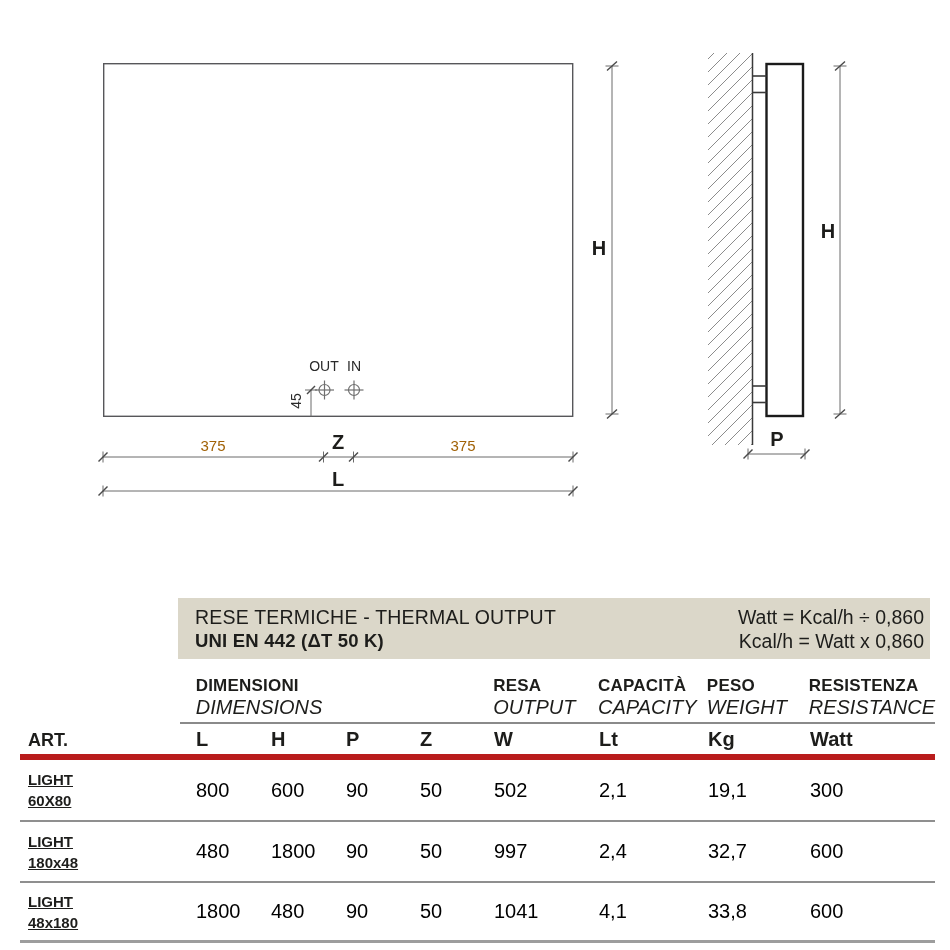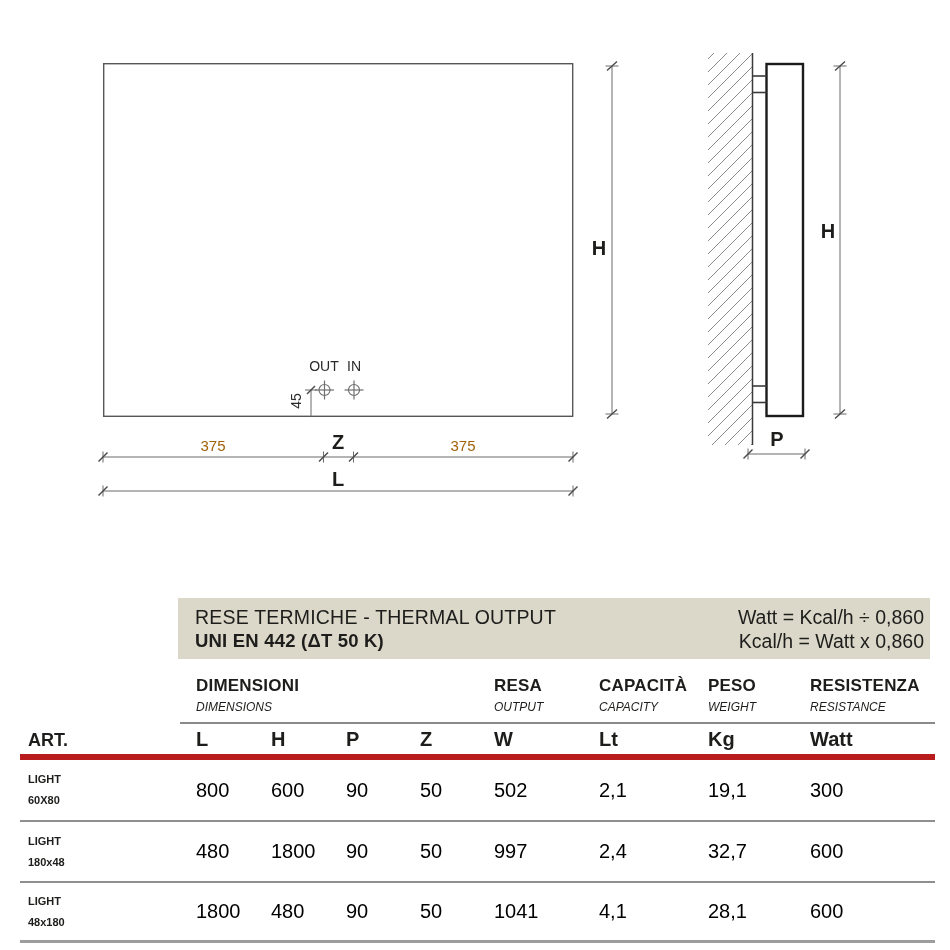--- a/index.html
+++ b/index.html
@@ -25,31 +25,31 @@
   .col-art{width:176px;box-sizing:border-box;padding-left:8px;}
   .col-dims{width:298px;}
   .col-l,.col-h{width:75px;}
   .col-p,.col-z{width:74px;}
   .col-w{width:105px;}
   .col-lt{width:109px;}
   .col-kg{width:102px;}
   .col-watt{flex:1;}
   .group-row{height:52px;align-items:flex-start;padding-top:5px;}
   .g-it{font-size:17px;font-weight:bold;line-height:22px;letter-spacing:0.2px;}
-  .g-en{font-size:12px;font-style:italic;line-height:21px;}
+  .g-en{font-size:20px;font-style:italic;line-height:21px;}
   .group-rule{position:relative;height:2px;}
   .group-rule .rule-line{position:absolute;left:160px;right:0;top:0;height:1.5px;background:#8a8a8a;}
   .head-row{height:36px;align-items:flex-end;padding-bottom:3px;border-bottom:6px solid #b91c1c;}
   .head-cell{font-size:20px;font-weight:bold;}
   .head-art{font-size:18px;font-weight:bold;}
   .data-row{align-items:center;border-bottom:2px solid #8f8f8f;}
   .data-row.r1{height:62px;}
   .data-row.r2{height:61px;}
   .data-row.r3{height:60px;border-bottom:3px solid #9d9d9d;}
-  .art-name{font-size:11px;font-weight:bold;line-height:21px;}
+  .art-name{font-size:15px;font-weight:bold;line-height:21px;text-decoration:underline;}
   .val{font-size:20px;color:#000000;}
 </style>
 </head>
 <body>
 
 <div class="sheet">
 
   <div class="abs" style="left:0;top:0;width:950px;height:560px;">
     <svg width="950" height="560" viewBox="0 0 950 560">
       <defs>
@@ -238,18 +238,18 @@
       <div class="col-art">
         <div class="art-name">LIGHT</div>
         <div class="art-name">48x180</div>
       </div>
       <div class="col-l val">1800</div>
       <div class="col-h val">480</div>
       <div class="col-p val">90</div>
       <div class="col-z val">50</div>
       <div class="col-w val">1041</div>
       <div class="col-lt val">4,1</div>
-      <div class="col-kg val">28,1</div>
+      <div class="col-kg val">33,8</div>
       <div class="col-watt val">600</div>
     </div>
 
   </div>
 </div>
 
 </body></html>

